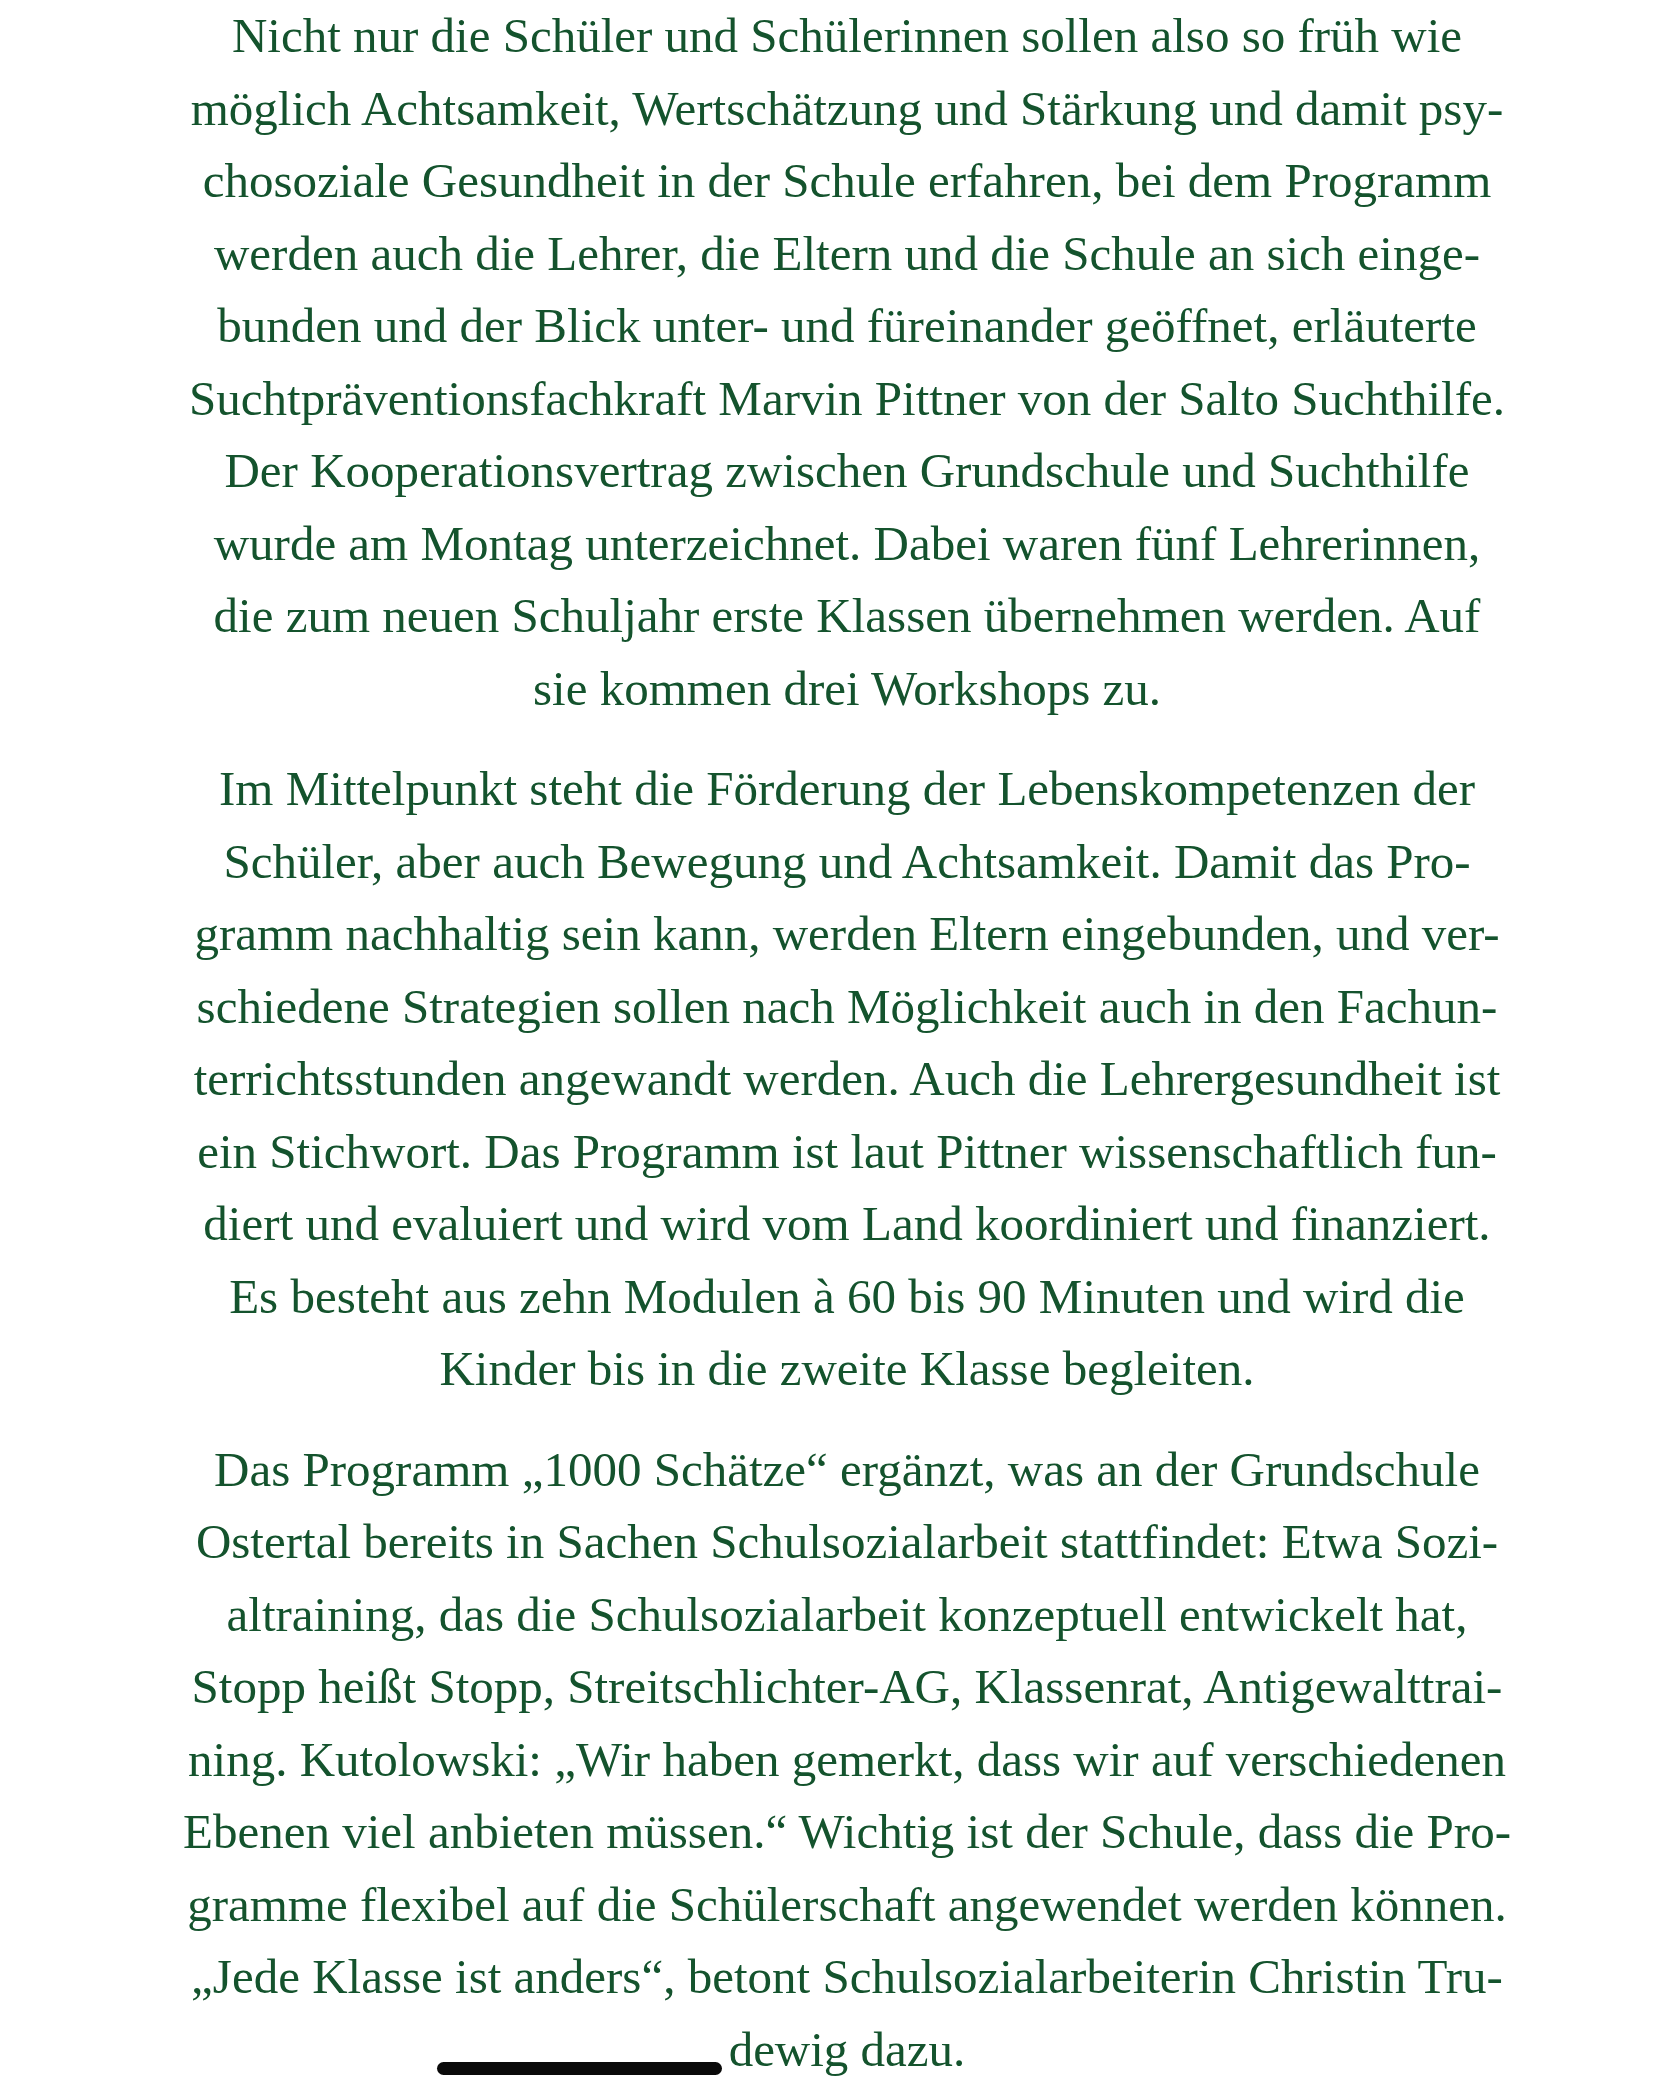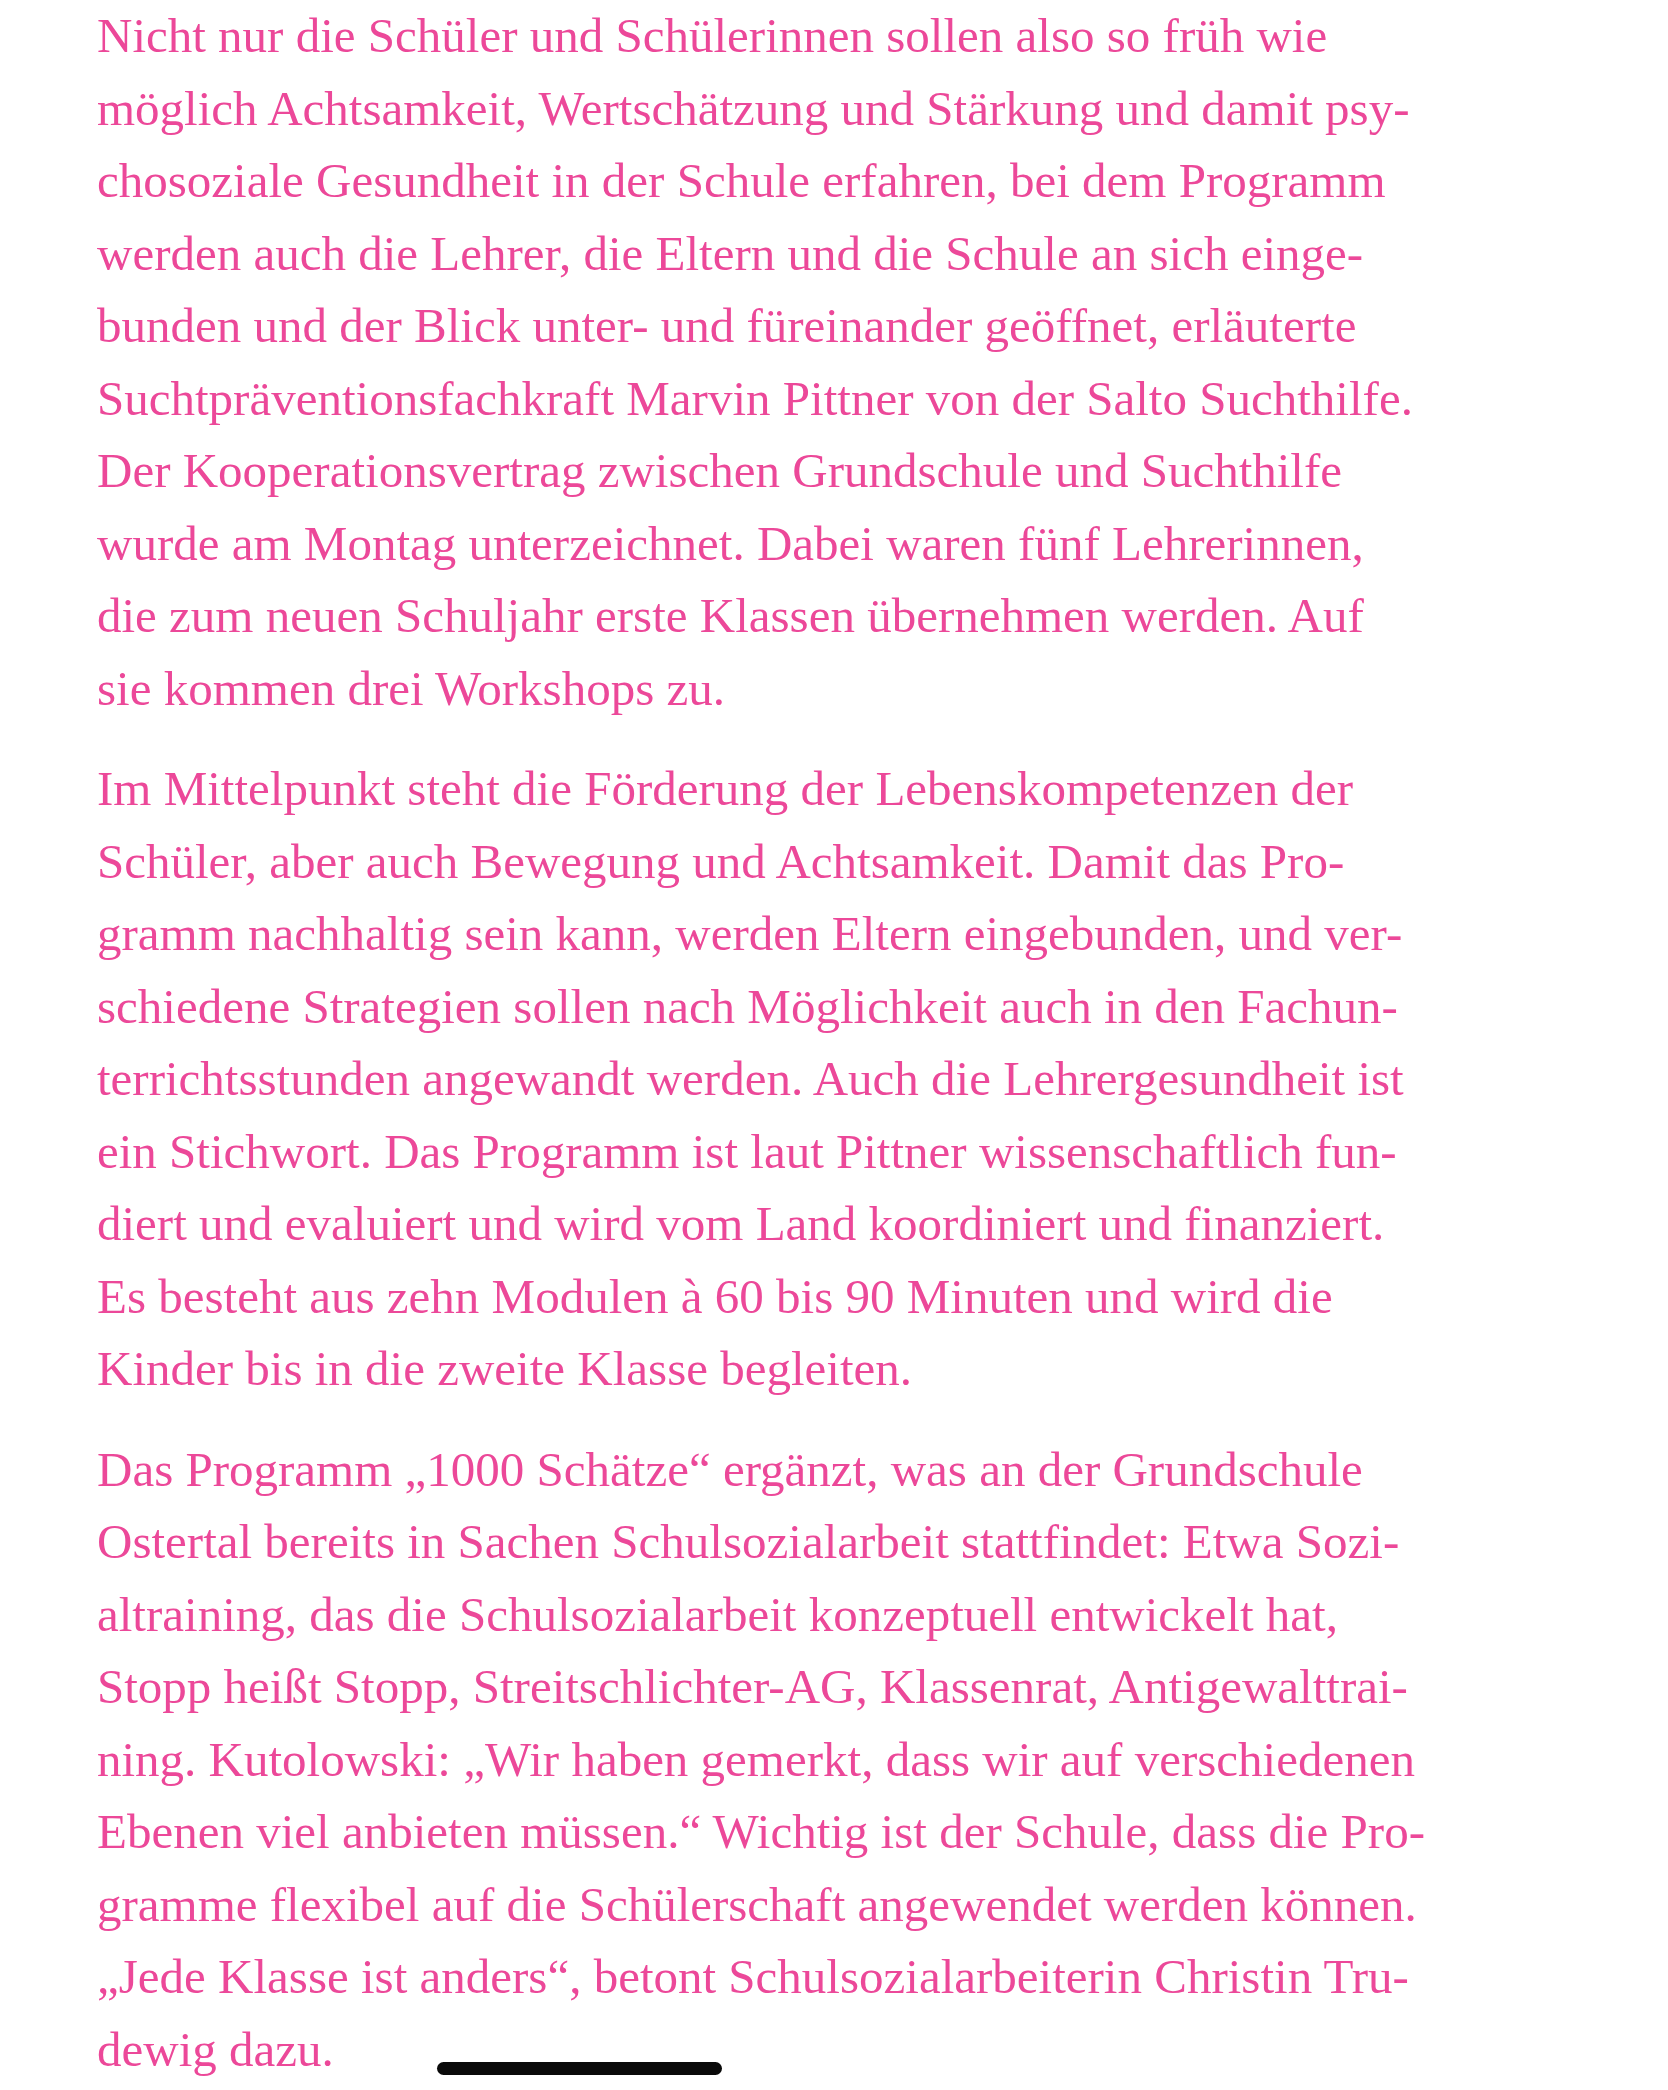--- a/index.html
+++ b/index.html
@@ -17,24 +17,25 @@
   main.article {
     position: absolute;
     top: 0;
     left: 97px;
     width: 1500px;
   }
   p.para {
     margin: 0 0 28px 0;
     font-size: 49px;
     line-height: 72.5px;
-    color: #ec4899;
+    color: #14532d;
     white-space: pre;          
     letter-spacing: 0;
     font-kerning: normal;
+    text-align: center;
   }
   .home-indicator {
     position: absolute;
     left: 437px;
     top: 2062px;
     width: 285px;
     height: 13px;
     border-radius: 7px;
     background: #0a0a0a;
   }

